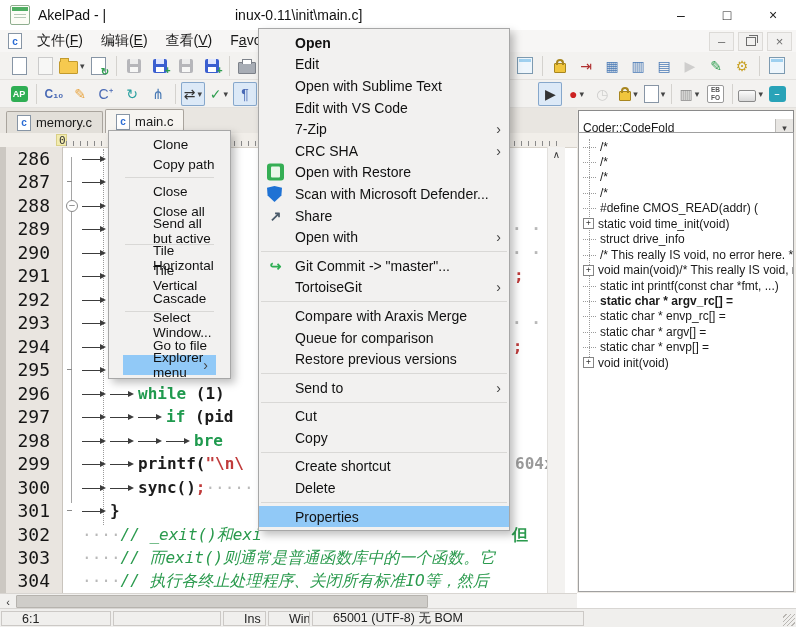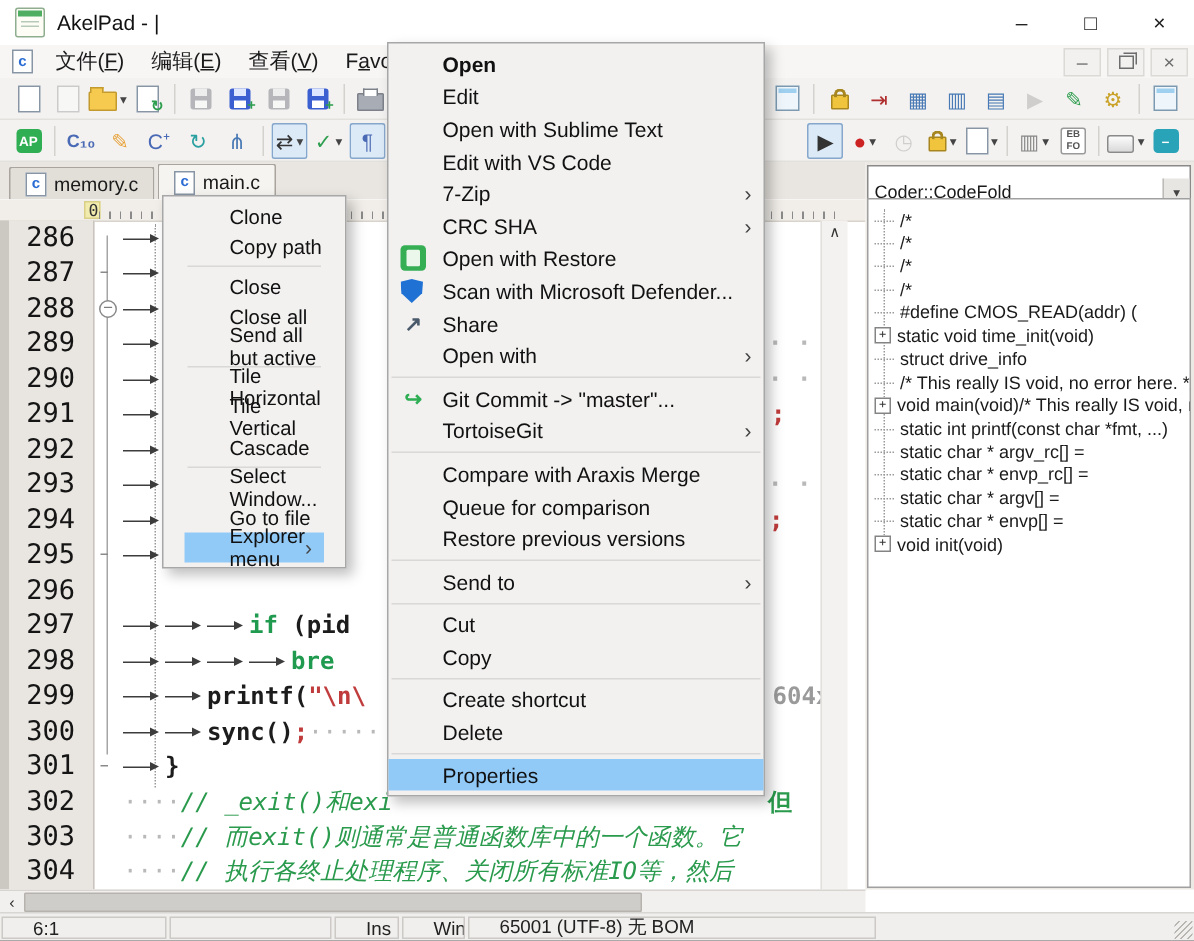--- a/index.html
+++ b/index.html
@@ -112,20 +112,21 @@
   .mic-git{color:#2fae54;font-size:14px;font-weight:bold;}
 </style>
 </head>
 <body>
 
 <div id="win">
 
   <div class="titlebar">
     <div class="app-icon"></div>
     <span class="title-left">AkelPad - |</span>
+    <span class="title-right">inux-0.11\init\main.c]</span>
     <div class="winbtns" id="winbtns">
         <div class="wbtn">–</div>
         <div class="wbtn">□</div>
         <div class="wbtn">×</div>
       </div>
   </div>
 
   <div class="menubar">
     <span class="mbar-doc ic-doc-c">c</span>
     <span id="menubar-items" style="display:flex;">
@@ -359,20 +360,21 @@
           <span class="lsegs"><span class="tab-arrow"></span></span>
           <span class="rfrag str" style="left: 503px;">);</span>
         </div>
         <div class="cline" style="top: 225.23px;">
           <span class="lnum">295</span>
           <span class="fold-tick"></span>
           <span class="lsegs"><span class="tab-arrow"></span></span>
         </div>
         <div class="cline" style="top: 248.7px;">
           <span class="lnum">296</span>
+          <span class="lsegs"><span class="tab-arrow"></span><span class="tab-arrow"></span><span class="kw">while</span><span class="txt"> (1)</span></span>
         </div>
         <div class="cline" style="top: 272.17px;">
           <span class="lnum">297</span>
           <span class="lsegs"><span class="tab-arrow"></span><span class="tab-arrow"></span><span class="tab-arrow"></span><span class="kw">if</span><span class="txt"> (pid</span></span>
         </div>
         <div class="cline" style="top: 295.64px;">
           <span class="lnum">298</span>
           <span class="lsegs"><span class="tab-arrow"></span><span class="tab-arrow"></span><span class="tab-arrow"></span><span class="tab-arrow"></span><span class="kw">bre</span></span>
         </div>
         <div class="cline" style="top: 319.11px;">
@@ -448,21 +450,21 @@
           <span>/* This really IS void, no error here. */</span>
         </div>
         <div class="trow" style="top: 129.6px;">
           <span class="plusbox">+</span>
           <span>void main(void)/* This really IS void, no e.</span>
         </div>
         <div class="trow" style="top: 145.05px;">
           <span class="tdots"></span>
           <span>static int printf(const char *fmt, ...)</span>
         </div>
-        <div class="trow" style="top: 160.5px;">
+        <div class="trow" style="top: 160.5px; font-weight: bold;">
           <span class="tdots"></span>
           <span>static char * argv_rc[] =</span>
         </div>
         <div class="trow" style="top: 175.95px;">
           <span class="tdots"></span>
           <span>static char * envp_rc[] =</span>
         </div>
         <div class="trow" style="top: 191.4px;">
           <span class="tdots"></span>
           <span>static char * argv[] =</span>

